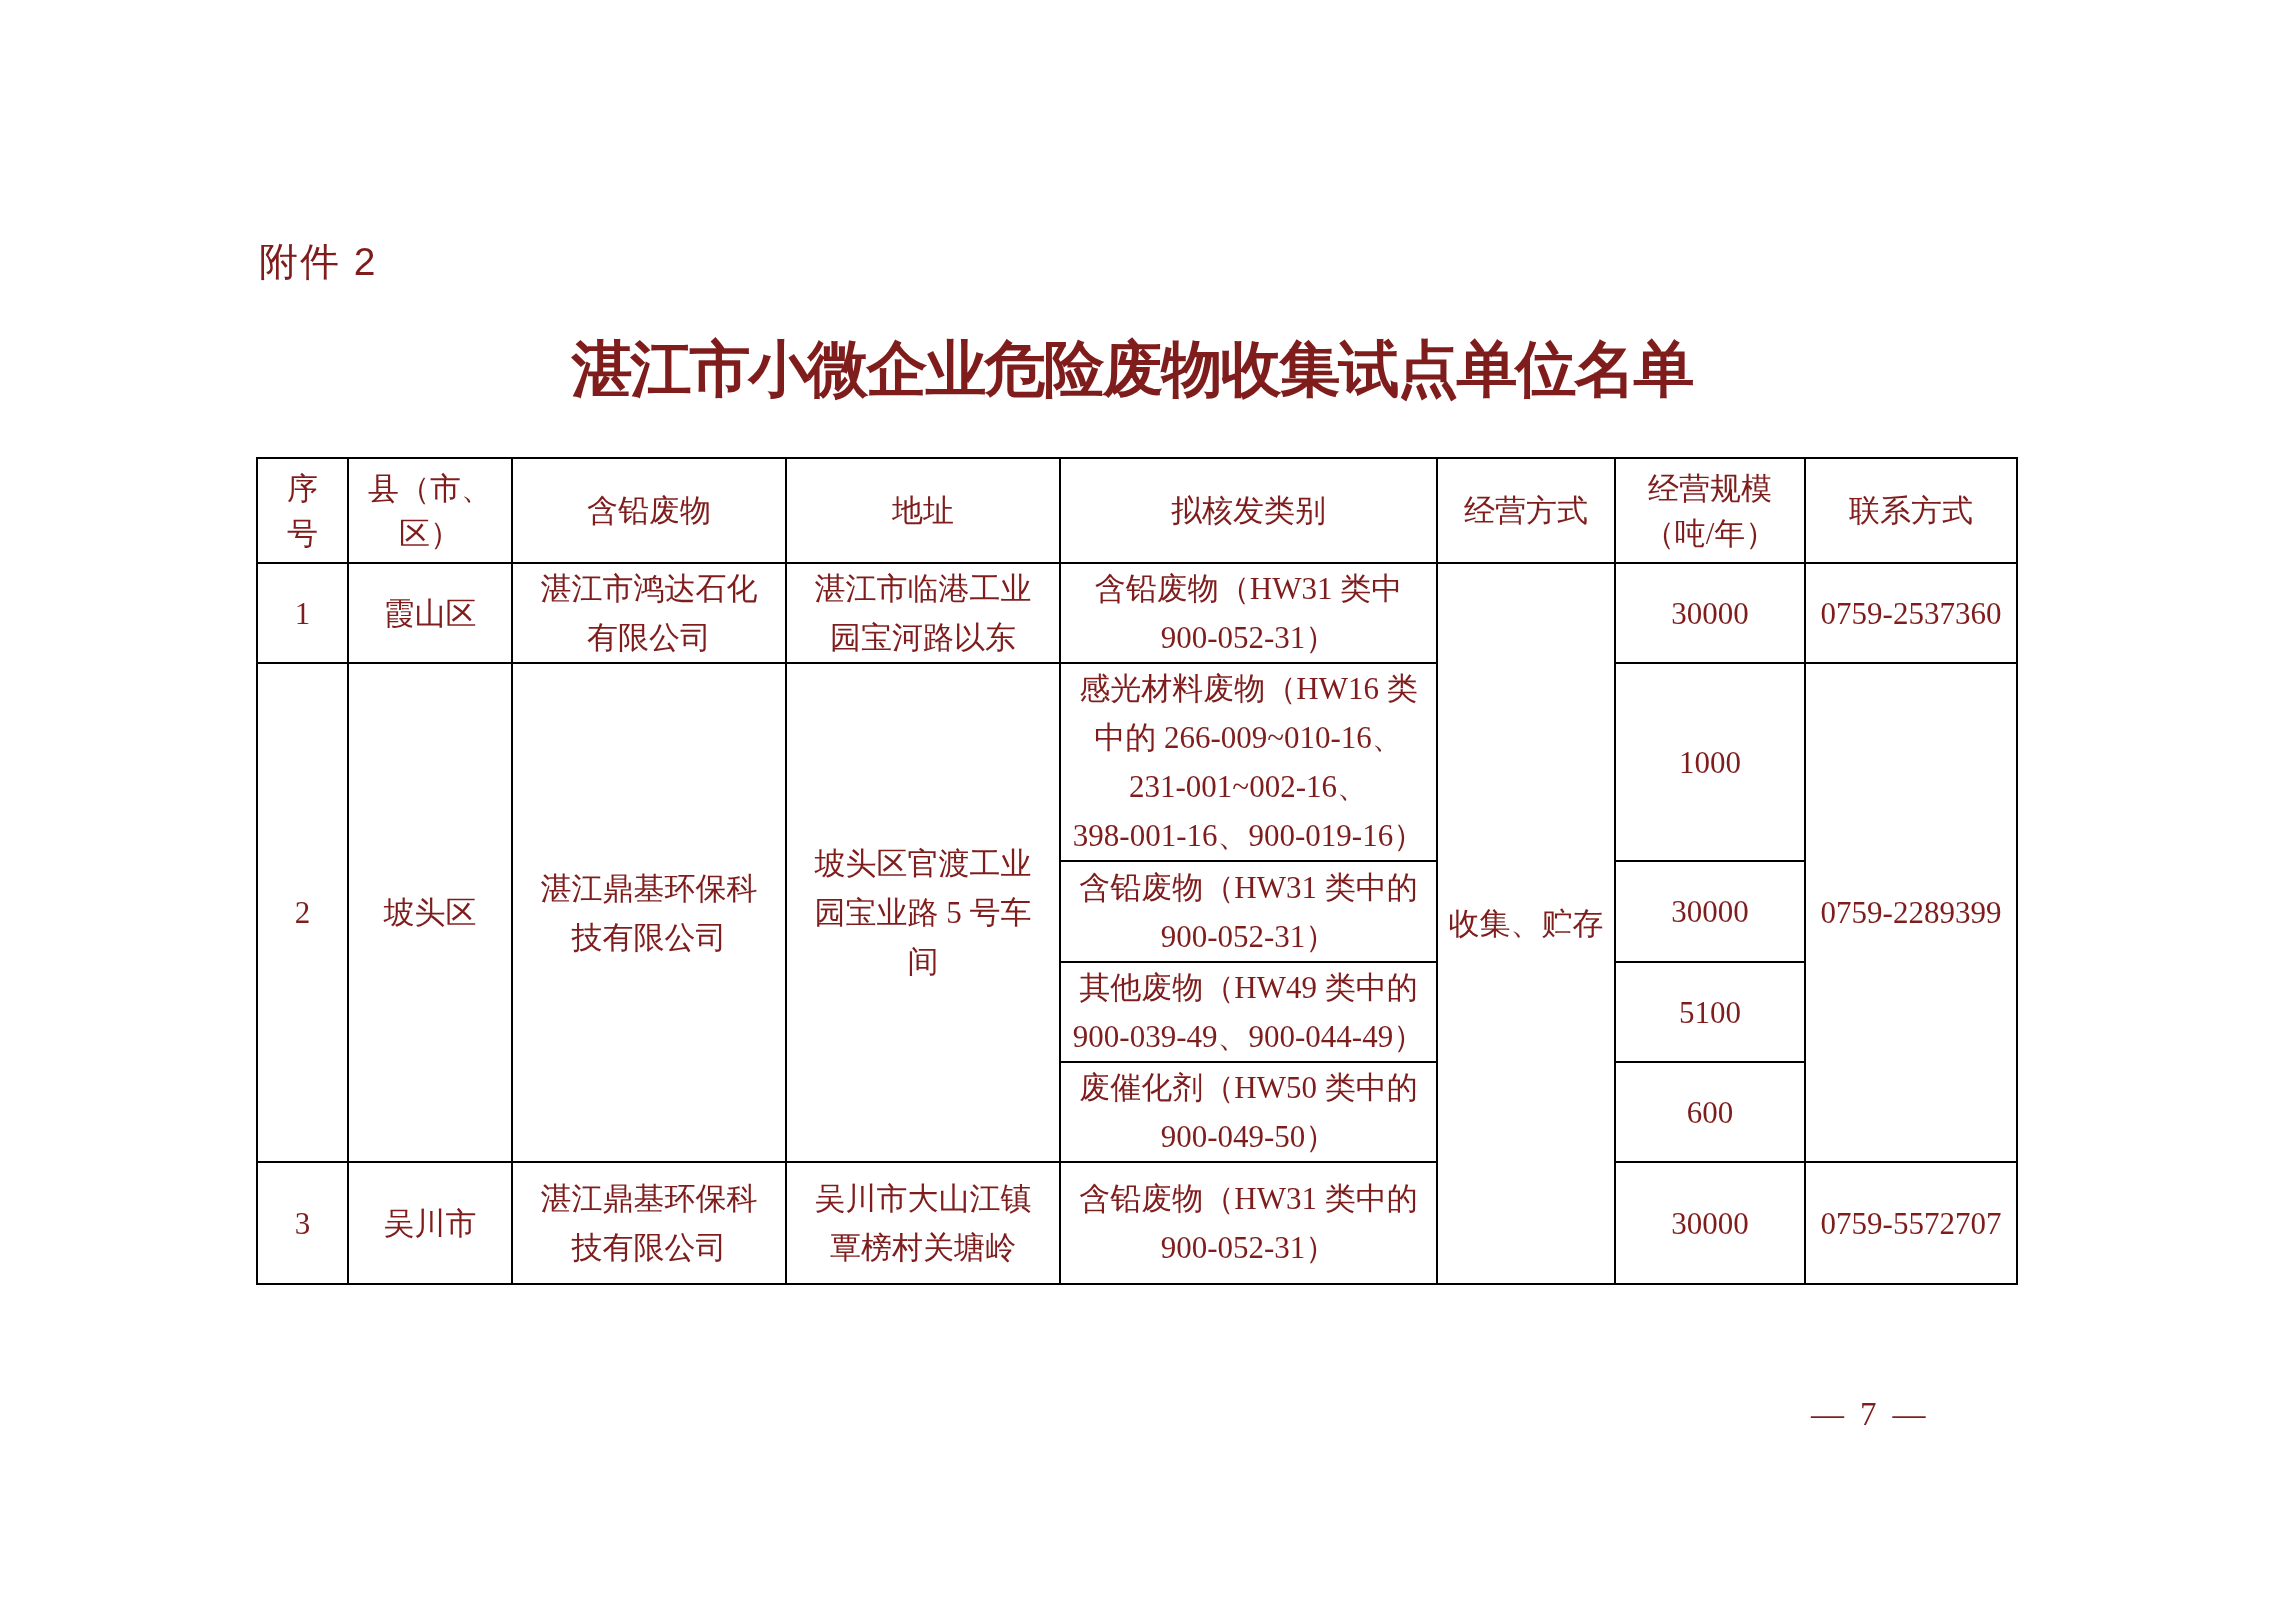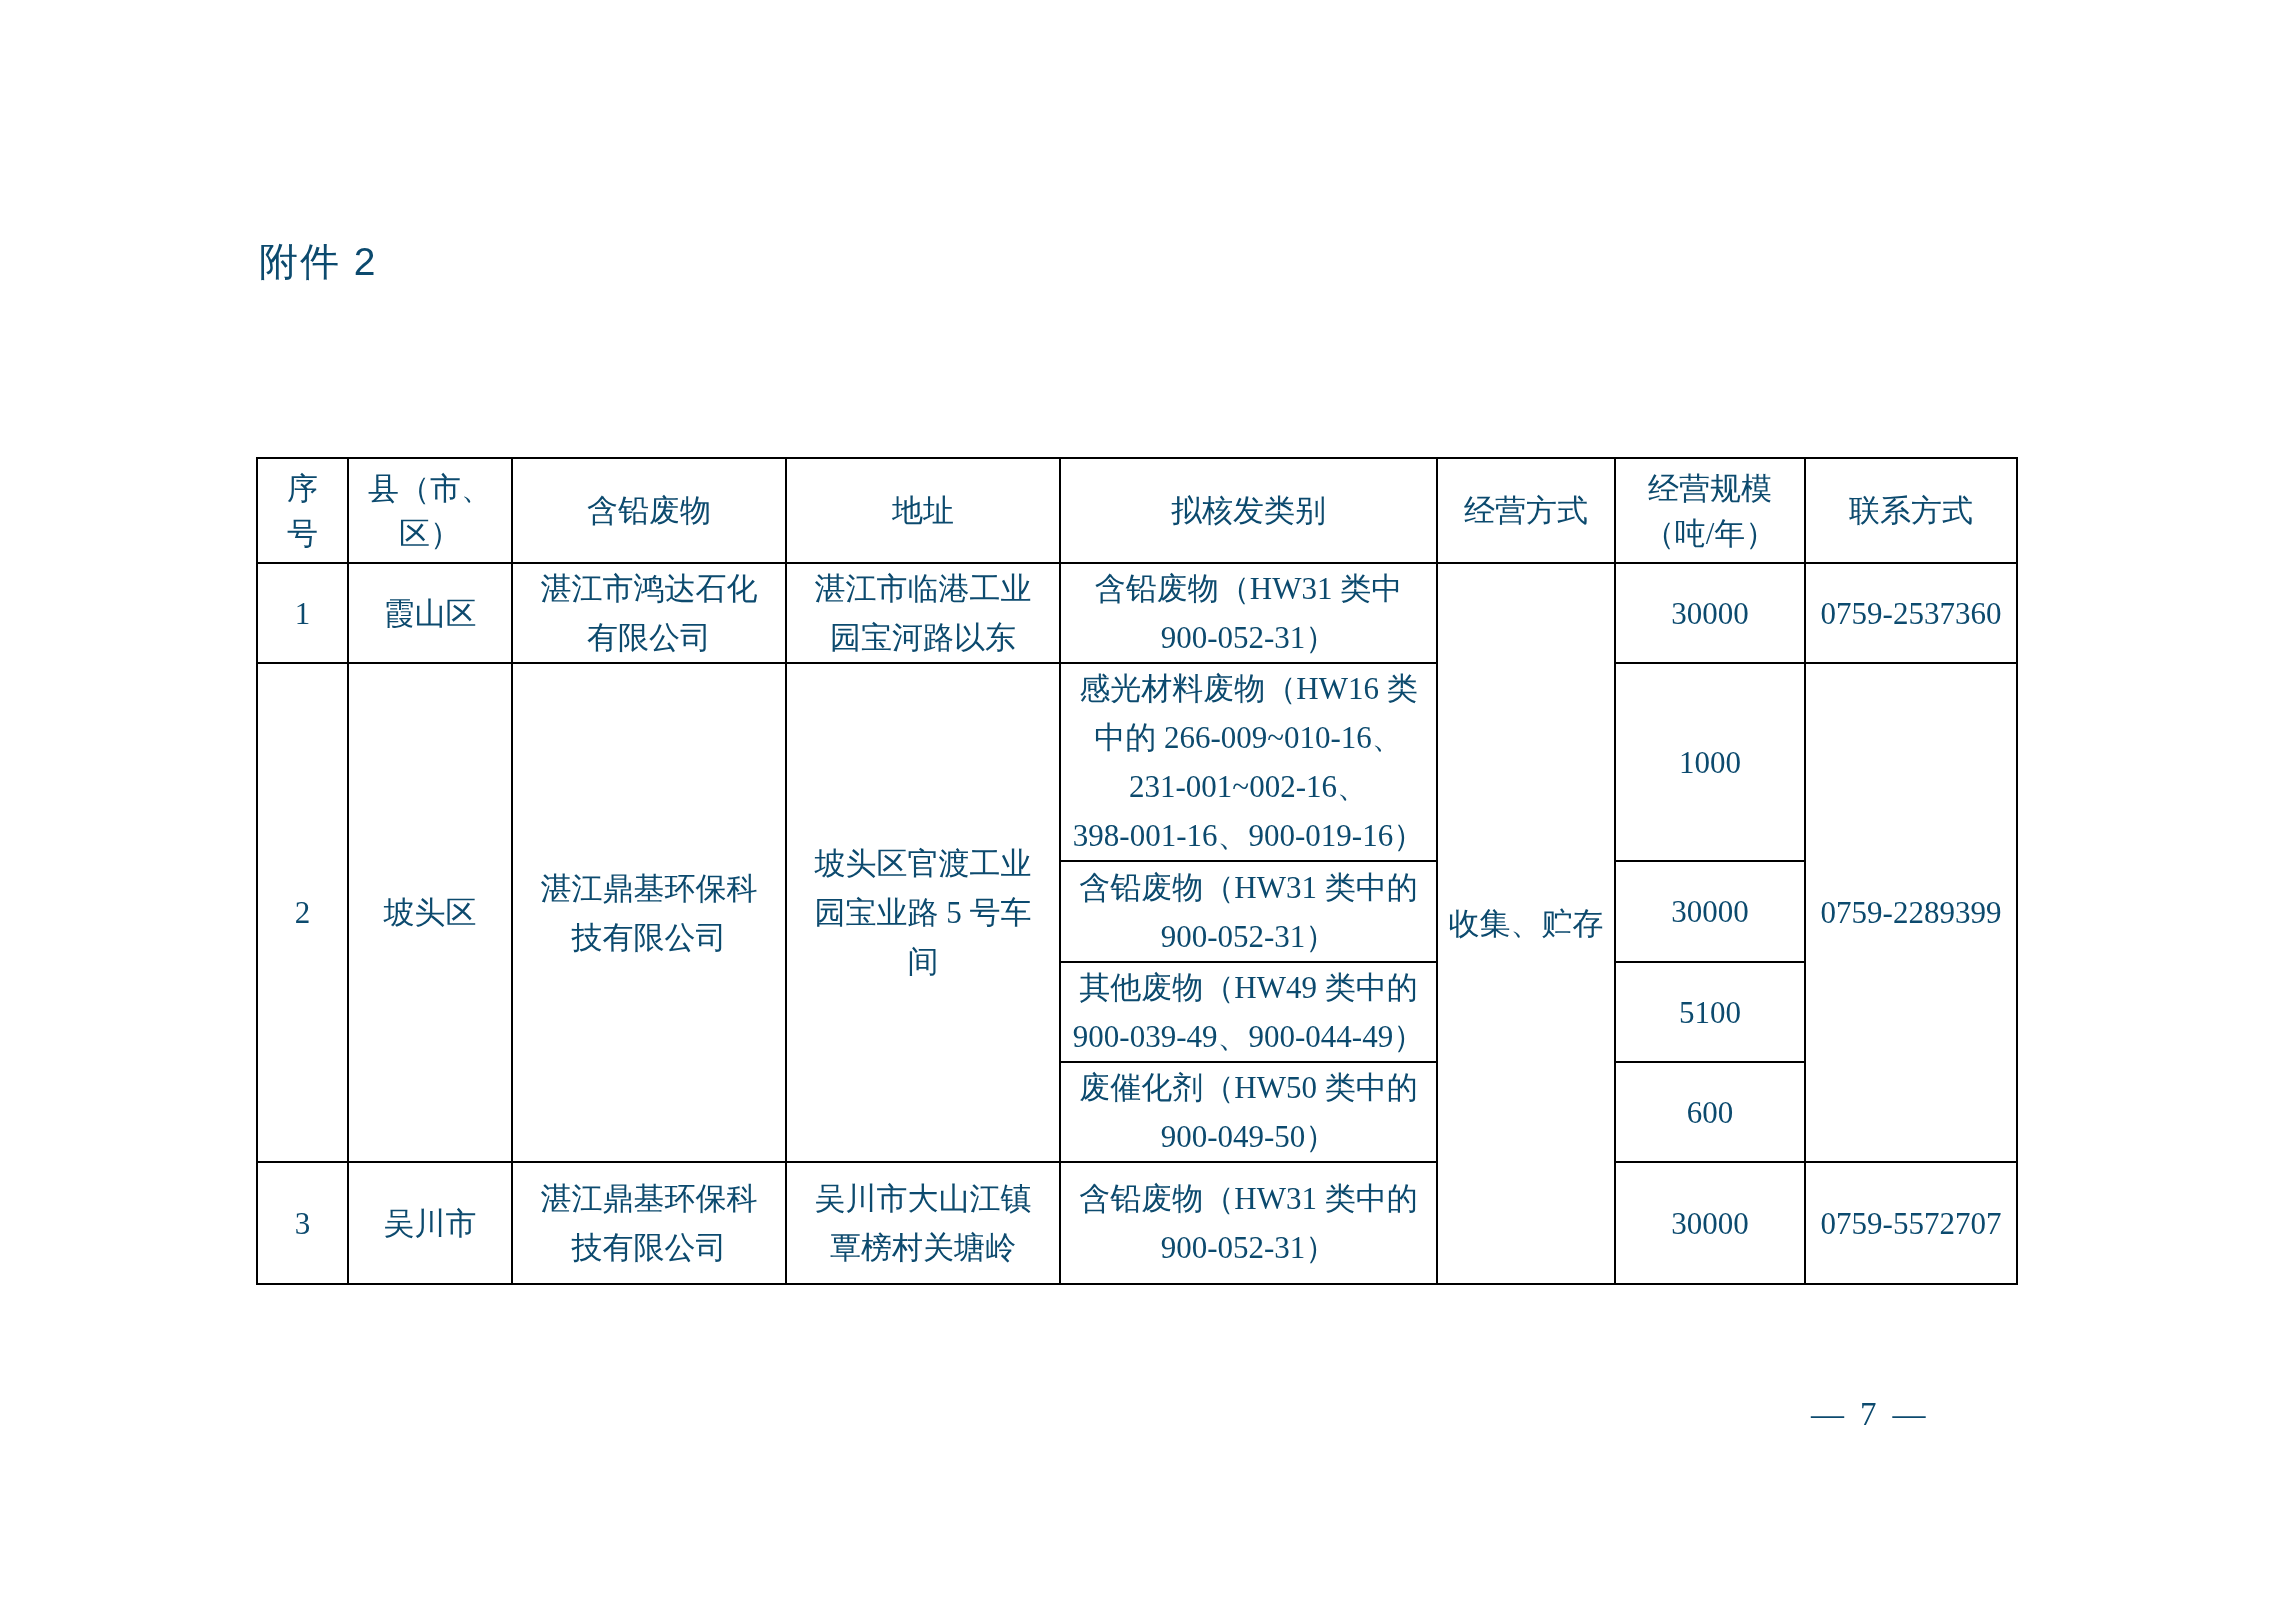--- a/index.html
+++ b/index.html
@@ -1,21 +1,21 @@
 <!DOCTYPE html>
 <html lang="zh"><head>
 <meta charset="utf-8">
 <style>
   html,body{margin:0;padding:0;background:#ffffff;}
   .page{
     position:relative;
     width:2293px;
     height:1621px;
     background:#ffffff;
-    color:#0c4a6e;
+    color:#7f1d1d;
     font-family:"Liberation Serif","DejaVu Serif",serif;
     overflow:hidden;
   }
   .attachment{
     position:absolute;
     left:259px;
     top:235px;
     font-size:39px;
     font-family:"Liberation Sans","DejaVu Sans",sans-serif;
     letter-spacing:2px;
@@ -68,20 +68,21 @@
     letter-spacing:3.9px;
   }
 </style>
 </head>
 <body>
 
 <div class="page">
 
   <div class="attachment">附件 2</div>
 
+  <h1 class="title">湛江市小微企业危险废物收集试点单位名单</h1>
 
   <table class="units">
     <colgroup>
       <col style="width:91px">
       <col style="width:164px">
       <col style="width:274px">
       <col style="width:274px">
       <col style="width:377px">
       <col style="width:178px">
       <col style="width:190px">

